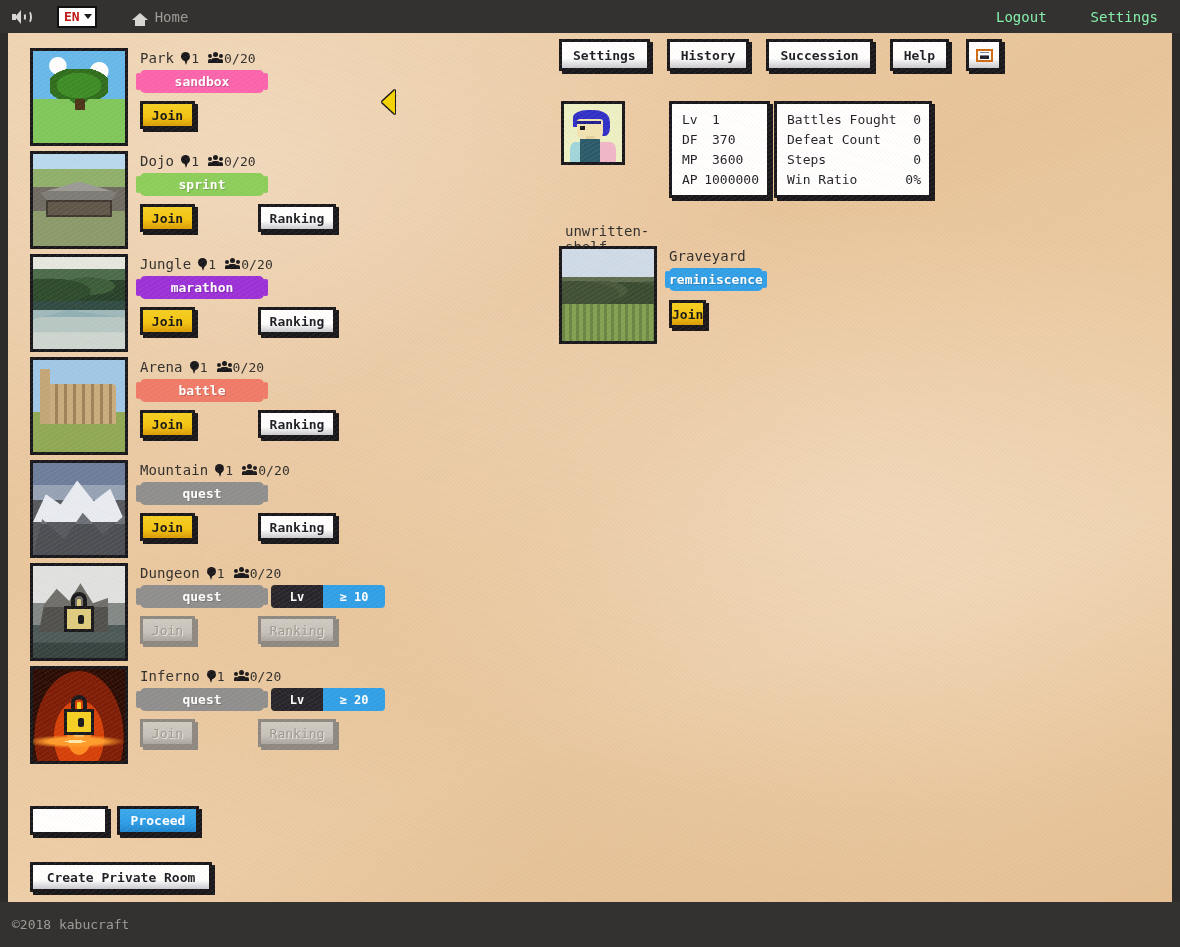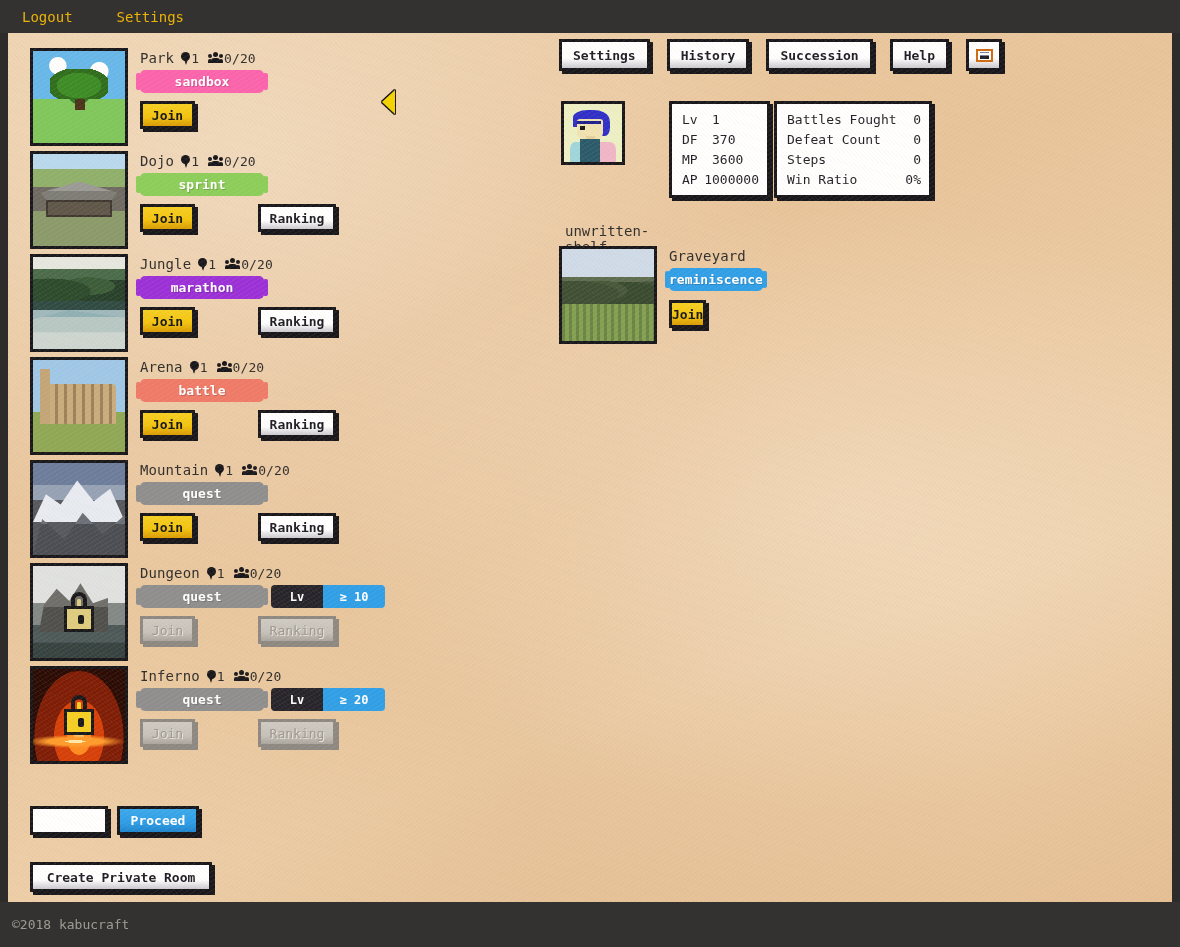--- a/index.html
+++ b/index.html
@@ -81,21 +81,21 @@
     border-right: 8px solid transparent;
     border-bottom: 7px solid #d8d6d2;
   }
   .home-ico::after {
     content: ""; position: absolute;
     left: -5px; top: 7px;
     width: 10px; height: 6px; background: #d8d6d2;
   }
 
   .tb-link {
-    color: #eab308; font-size: 14px;
+    color: #86efac; font-size: 14px;
     padding: 0 22px; cursor: pointer;
   }
 
   
   #stage {
     position: absolute;
     top: 33px; left: 8px;
     width: 1164px; height: 869px;
     background:
       radial-gradient(ellipse at 20% 15%, rgba(255,255,255,0.30) 0%, rgba(255,255,255,0) 42%),
@@ -524,20 +524,38 @@
   .av-brow { left: 22%; top: 30%; width: 42%; height: 5%; background: #1f1f8e; }
   .av-body { left: 28%; top: 60%; width: 34%; height: 40%; background: #2a5a6a; }
   .av-armL { left: 10%; top: 66%; width: 22%; height: 34%; background: #9fd6dc; border-radius: 40% 0 0 0; }
   .av-armR { left: 62%; top: 66%; width: 28%; height: 34%; background: #f0b6c8; border-radius: 0 40% 0 0; }
   .av-neck { left: 38%; top: 56%; width: 16%; height: 8%; background: #e6d3a0; }
 </style>
 </head>
 <body>
 
 <div id="topbar">
+  <div class="tb-left">
+    <div id="speaker-btn">
+      <span class="spk">
+        <span class="spk-body"></span>
+          <span class="spk-cone"></span>
+        <span class="spk-w1"></span>
+          <span class="spk-w2"></span>
+      </span>
+    </div>
+    <div id="lang-select">
+      <span>EN</span>
+      <span class="caret"></span>
+    </div>
+    <div id="home-link">
+      <span class="home-ico"></span>
+      <span>Home</span>
+    </div>
+  </div>
   <div class="tb-right">
     <div class="tb-link">Logout</div>
     <div class="tb-link">Settings</div>
   </div>
 </div>
 
 <div id="stage">
 
   <div id="room-list">
       <div class="room-row">

